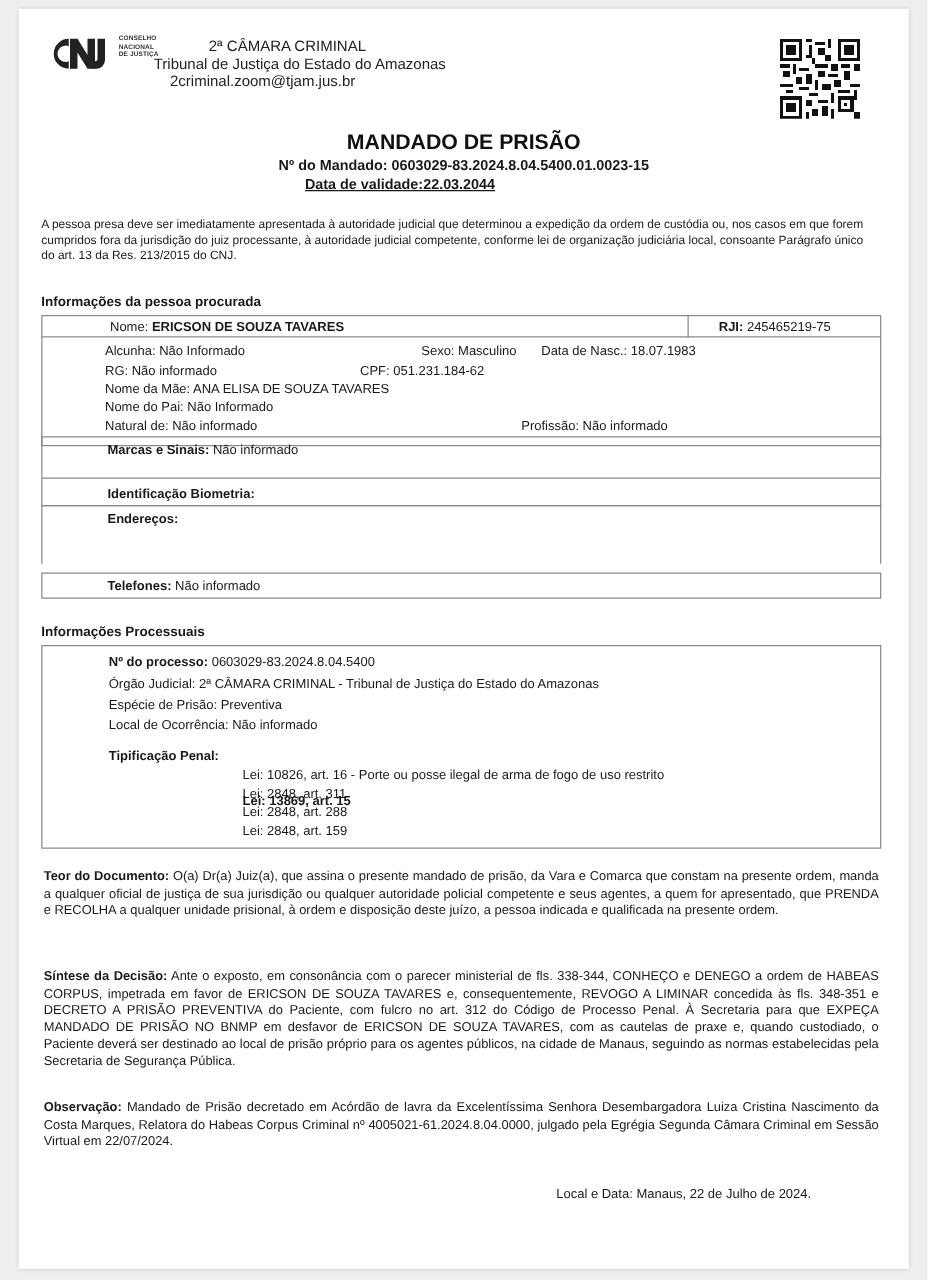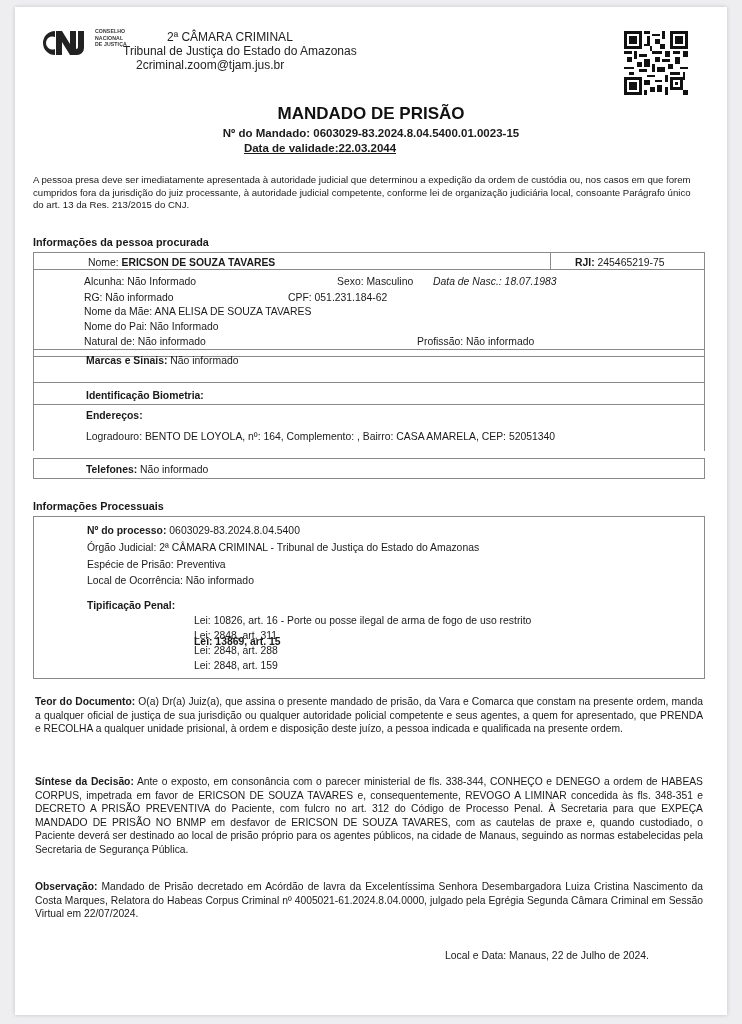--- a/index.html
+++ b/index.html
@@ -115,40 +115,39 @@
     <b class="lbl">ERICSON DE SOUZA TAVARES</b>
   </div>
   <div class="abs t" style="left:512px;top:249px;">
     <b class="lbl">RJI:</b>
     <span>245465219-75</span>
   </div>
 
   <div class="abs box" style="left:18px;top:262px;width:672px;height:88px;border-top:none;"></div>
   <div class="abs t" style="left:21px;top:268px;">Alcunha: Não Informado</div>
   <div class="abs t" style="left:274px;top:268px;">Sexo: Masculino</div>
-  <div class="abs t" style="left:370px;top:268px;font-style:italic;">Data de Nasc.: 18.07.1983</div>
+  <div class="abs t" style="left:370px;top:268px;">Data de Nasc.: 18.07.1983</div>
   <div class="abs t" style="left:21px;top:284px;">RG: Não informado</div>
   <div class="abs t" style="left:225px;top:284px;">CPF: 051.231.184-62</div>
   <div class="abs t" style="left:21px;top:298px;">Nome da Mãe: ANA ELISA DE SOUZA TAVARES</div>
   <div class="abs t" style="left:21px;top:313px;">Nome do Pai: Não Informado</div>
   <div class="abs t" style="left:21px;top:328px;">Natural de: Não informado</div>
   <div class="abs t" style="left:354px;top:328px;">Profissão: Não informado</div>
 
   <div class="abs box" style="left:18px;top:342px;width:672px;height:34px;"></div>
   <div class="abs t" style="left:23px;top:347px;">
     <b class="lbl">Marcas e Sinais:</b>
     <span>Não informado</span>
   </div>
 
   <div class="abs box" style="left:18px;top:376px;width:672px;height:22px;border-top:none;"></div>
   <div class="abs t" style="left:23px;top:382px;"><b class="lbl">Identificação Biometria:</b></div>
 
   <div class="abs box" style="left:18px;top:397px;width:672px;height:47px;border-bottom:none;"></div>
   <div class="abs t" style="left:23px;top:402px;"><b class="lbl">Endereços:</b></div>
-  <div class="abs t" style="left:23px;top:423px;">Logradouro: BENTO DE LOYOLA, nº: 164, Complemento: , Bairro: CASA AMARELA, CEP: 52051340</div>
 
   <div class="abs box" style="left:18px;top:451px;width:672px;height:21px;"></div>
   <div class="abs t" style="left:23px;top:456px;">
     <b class="lbl">Telefones:</b>
     <span>Não informado</span>
   </div>
 
   <div class="abs sec-title" style="left:18px;top:493px;">Informações Processuais</div>
   <div class="abs box" style="left:18px;top:509px;width:672px;height:163px;"></div>
   <div class="abs t" style="left:24px;top:517px;">

